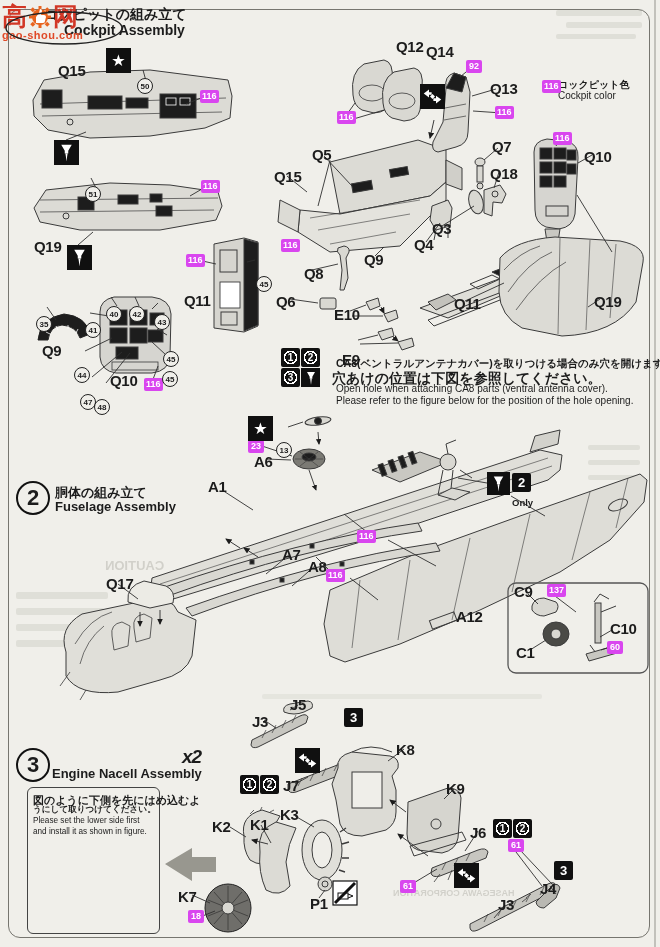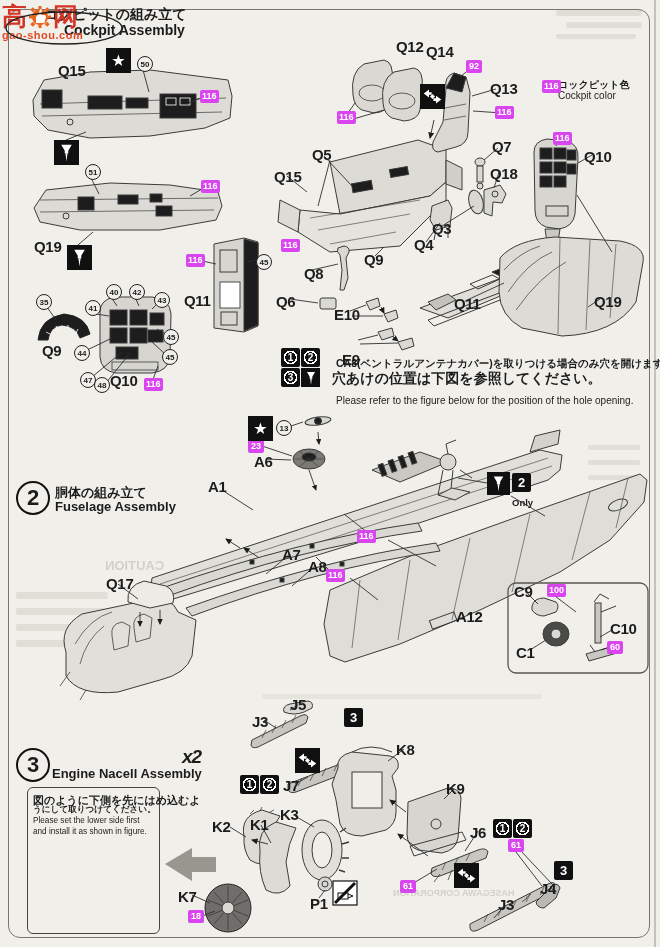--- a/index.html
+++ b/index.html
@@ -9,21 +9,21 @@
   .edge{position:absolute;left:654px;top:0;width:2px;height:947px;background:#c2c1bb;}
   .layer{position:absolute;inset:0;}
   svg.art{position:absolute;left:0;top:0;}
   
   .t{position:absolute;white-space:nowrap;}
   .jp{font-weight:bold;}
   .plabel{position:absolute;font-size:15px;font-weight:bold;letter-spacing:-0.3px;white-space:nowrap;}
   .chip{position:absolute;background:#d946ef;color:#fff;font-size:9px;font-weight:bold;line-height:1;
         padding:2px 2px;min-width:12px;text-align:center;border-radius:2px;box-shadow:inset 0 0 0 0.8px #f0efea00;}
   .circ{position:absolute;width:14px;height:14px;border:1.3px solid #222;border-radius:50%;background:#f0efea;
-        font-size:8px;font-weight:bold;display:flex;align-items:center;justify-content:center;}
+        font-size:8px;font-weight:bold;display:flex;align-items:center;justify-content:center;margin-top:22px;}
   .sqd{position:absolute;width:19px;height:19px;background:#101010;color:#fff;font-weight:bold;font-size:13px;
        display:flex;align-items:center;justify-content:center;border-radius:2px;}
   .sqd.ring{background:radial-gradient(circle,#101010 0 5.2px,#ffffff 5.2px 6.8px,#101010 6.8px);font-size:10px;}
   .stepnum{position:absolute;width:30px;height:30px;border:2.6px solid #111;border-radius:50%;background:#f0efea;
            display:flex;align-items:center;justify-content:center;font-size:22px;font-weight:bold;}
   .icon{position:absolute;}
   .blacksq{background:#101010;display:flex;align-items:center;justify-content:center;}
   .star{width:25px;height:25px;color:#fff;font-size:16px;}
   .star::before{content:"★";}
   .x2{font-weight:900;font-size:19px;font-style:italic;letter-spacing:-1px;}
@@ -447,21 +447,21 @@
       <span class="chip" style="left: 186px; top: 254px;">116</span>
       <span class="chip" style="left: 144px; top: 378px;">116</span>
       <span class="chip" style="left: 281px; top: 239px;">116</span>
       <span class="chip" style="left: 337px; top: 111px;">116</span>
       <span class="chip" style="left: 466px; top: 60px;">92</span>
       <span class="chip" style="left: 495px; top: 106px;">116</span>
       <span class="chip" style="left: 553px; top: 132px;">116</span>
       <span class="chip" style="left: 248px; top: 440px;">23</span>
       <span class="chip" style="left: 357px; top: 530px;">116</span>
       <span class="chip" style="left: 326px; top: 569px;">116</span>
-      <span class="chip" style="left: 547px; top: 584px;">100</span>
+      <span class="chip" style="left: 547px; top: 584px;">137</span>
       <span class="chip" style="left: 607px; top: 641px;">60</span>
       <span class="chip" style="left: 188px; top: 910px;">18</span>
       <span class="chip" style="left: 400px; top: 880px;">61</span>
       <span class="chip" style="left: 508px; top: 839px;">61</span>
     </div>
   <div class="layer">
 
   <span class="circ" style="left: 137px; top: 56px;">50</span>
       <span class="circ" style="left: 85px; top: 164px;">51</span>
       <span class="circ" style="left: 256px; top: 254px;">45</span>
@@ -493,20 +493,21 @@
 
   <div class="t jp" style="left:44px;top:6px;font-size:14px;">コクピットの組み立て</div>
   <div class="t jp" style="left:64px;top:22px;font-size:14px;">Cockpit Assembly</div>
 
   <div class="t" style="left:558px;top:78px;font-size:10px;font-weight:bold;">コックピット色</div>
   <div class="t" style="left:558px;top:90px;font-size:10px;">Cockpit color</div>
   <span class="chip" style="left:542px;top:80px;">116</span>
 
   <div class="t jp" style="left:336px;top:357px;font-size:10.5px;">CA8(ベントラルアンテナカバー)を取りつける場合のみ穴を開けます。</div>
   <div class="t jp" style="left:332px;top:370px;font-size:14px;">穴あけの位置は下図を参照してください。</div>
+  <div class="t" style="left:336px;top:383px;font-size:10px;">Open hole when attaching CA8 parts (ventral antenna cover).</div>
   <div class="t" style="left:336px;top:395px;font-size:10px;">Please refer to the figure below for the position of the hole opening.</div>
 
   <div class="stepnum" style="left:16px;top:481px;">2</div>
   <div class="t jp" style="left:55px;top:484px;font-size:13px;">胴体の組み立て</div>
   <div class="t jp" style="left:55px;top:499px;font-size:13px;">Fuselage Assembly</div>
 
   <div class="stepnum" style="left:16px;top:748px;">3</div>
   <div class="t jp" style="left:52px;top:766px;font-size:13px;">Engine Nacell Assembly</div>
   <div class="t x2" style="left:182px;top:746px;">x2</div>
 

